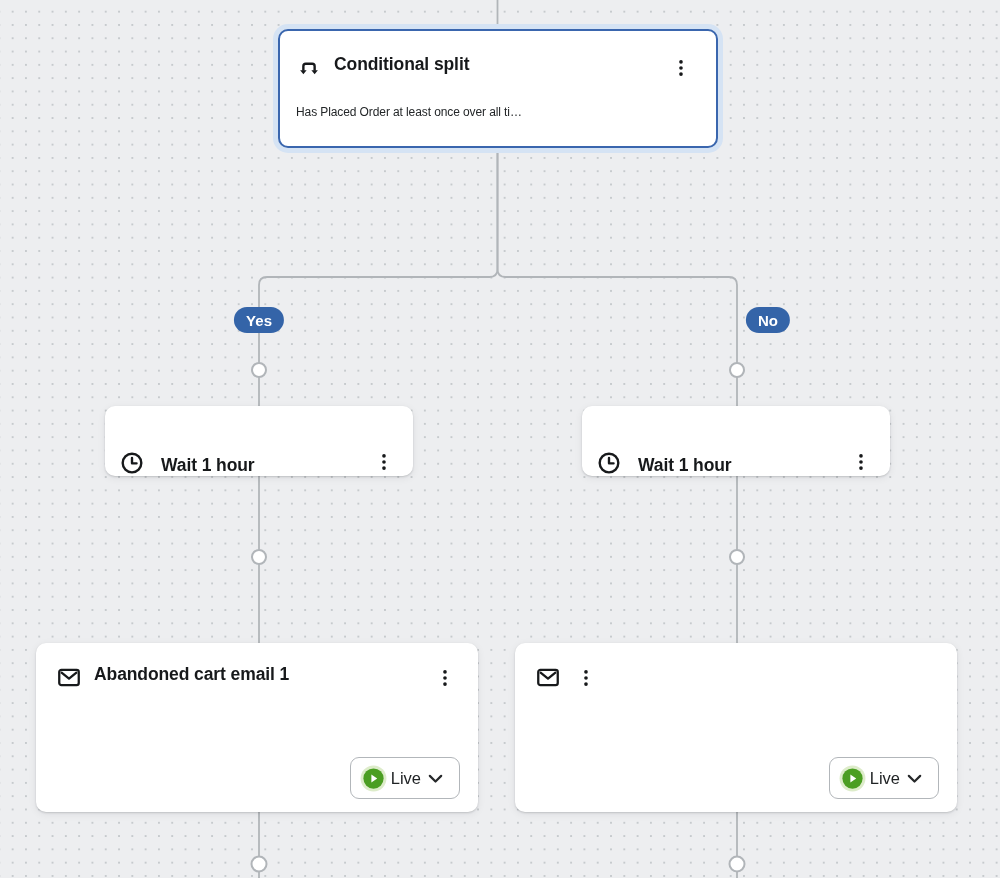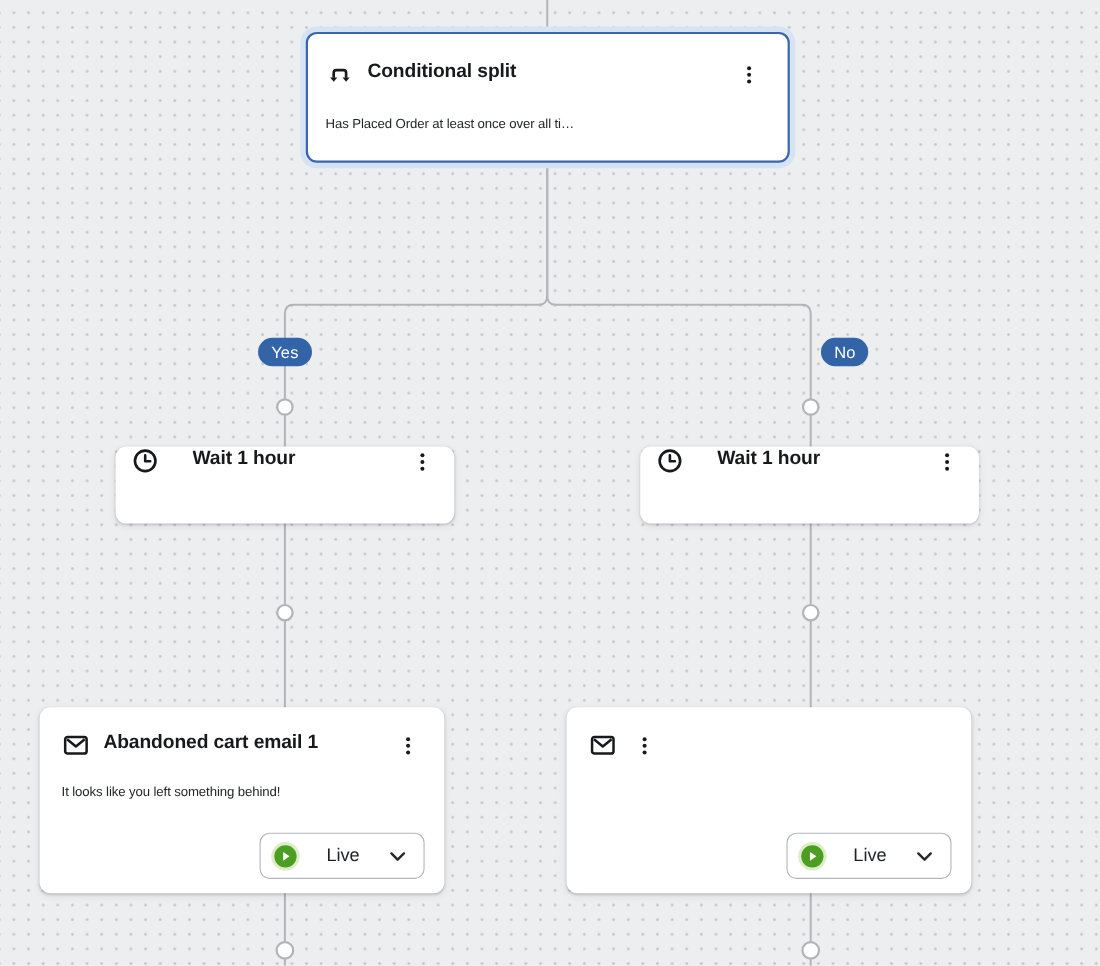--- a/index.html
+++ b/index.html
@@ -40,46 +40,46 @@
   .node-sub{
     font-size:12px;font-weight:400;color:#232628;letter-spacing:-0.1px;
     white-space:nowrap;overflow:hidden;
   }
 
   
   .cond{left:278px;top:29px;width:440px;height:119px;padding:23px 22px 0 16px;}
   .cond .node-sub{margin-top:23px;}
 
   
-  .wait{width:308px;height:70px;display:flex;align-items:flex-start;gap:30px;padding:0 16px 0 14px;}
+  .wait{width:308px;height:70px;display:flex;align-items:flex-end;gap:16px;padding:0 16px 0 14px;}
   .wait-left{left:105px;top:406px;}
   .wait-right{left:582px;top:406px;}
 
   
-  .email{width:368px;height:169px;padding:21px 20px 0 20px;}
+  .email{width:442px;height:169px;padding:21px 20px 0 20px;}
   .email-left{left:36px;top:643px;}
   .email-right{left:515px;top:643px;}
   .email .node-sub{margin-top:21px;}
 
   
   .badge{
     position:absolute;z-index:3;top:307px;height:26px;
     display:inline-flex;align-items:center;justify-content:center;
     padding:0 12px;border-radius:13px;
     background:var(--badge-blue,#3464a8);color:var(--badge-text,#ffffff);
-    font-size:15px;font-weight:400;letter-spacing:.1px;
+    font-size:15px;font-weight:700;letter-spacing:.1px;
     transform:translateX(-50%);
   }
   .badge-yes{left:259px;}
   .badge-no{left:768px;}
 
   
   .status-btn{
     position:absolute;right:18px;bottom:13px;
-    display:inline-flex;align-items:center;gap:24px;
+    display:inline-flex;align-items:center;gap:4px;
     height:42px;padding:0 13px 0 9px;
     background:#fff;border:1.5px solid #b2b6ba;border-radius:9px;
     font-family:inherit;font-size:16.5px;color:#202325;cursor:pointer;
   }
   .status-btn .lbl{min-width:30px;text-align:left;}
   .icon-wrap{display:inline-flex;align-items:center;justify-content:center;}
 </style>
 </head>
 <body>
 
@@ -177,21 +177,20 @@
       <button class="kebab">
         <span class="icon-wrap">
           <svg width="22" height="24" viewBox="0 0 24 24" fill="#17191b">
             <circle cx="12" cy="5.4" r="2"></circle>
               <circle cx="12" cy="12" r="2"></circle>
               <circle cx="12" cy="18.6" r="2"></circle>
           </svg>
         </span>
       </button>
     </div>
-    <div class="node-sub">It looks like you left something behind!</div>
     <button class="status-btn">
       <span class="icon-wrap">
         <svg width="27" height="27" viewBox="0 0 24 24">
           <circle cx="12" cy="12" r="11.5" fill="#ddecca"></circle>
           <circle cx="12" cy="12" r="9" fill="#4b9e22"></circle>
           <path d="M10.1 8.5 L15.3 12 L10.1 15.5 Z" fill="#ffffff"></path>
         </svg>
       </span>
       <span class="lbl">Live</span>
       <span class="icon-wrap">

